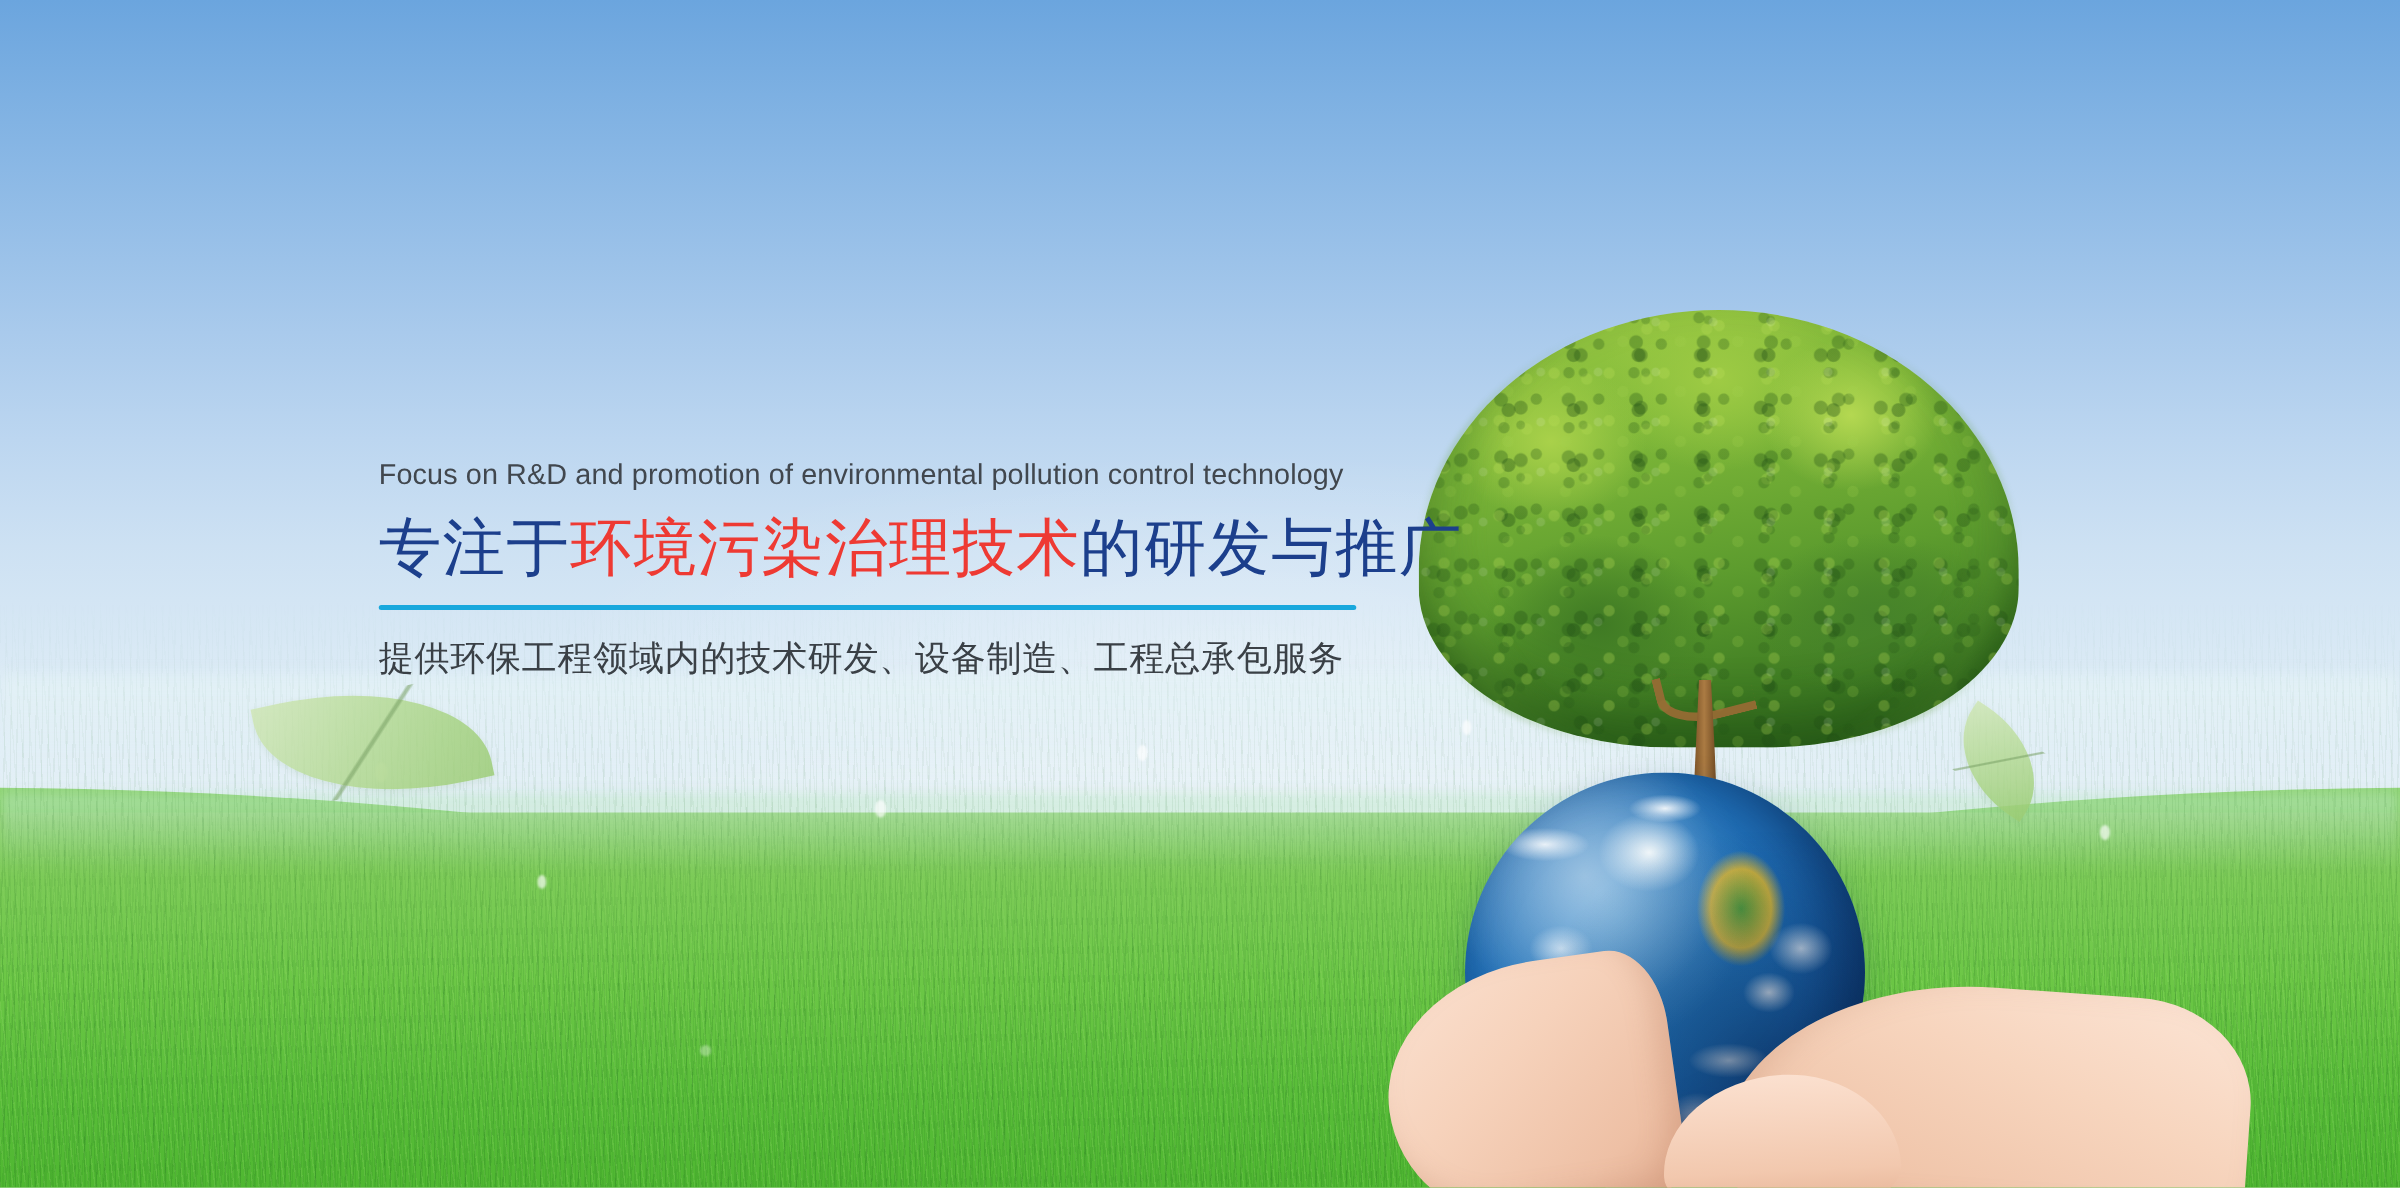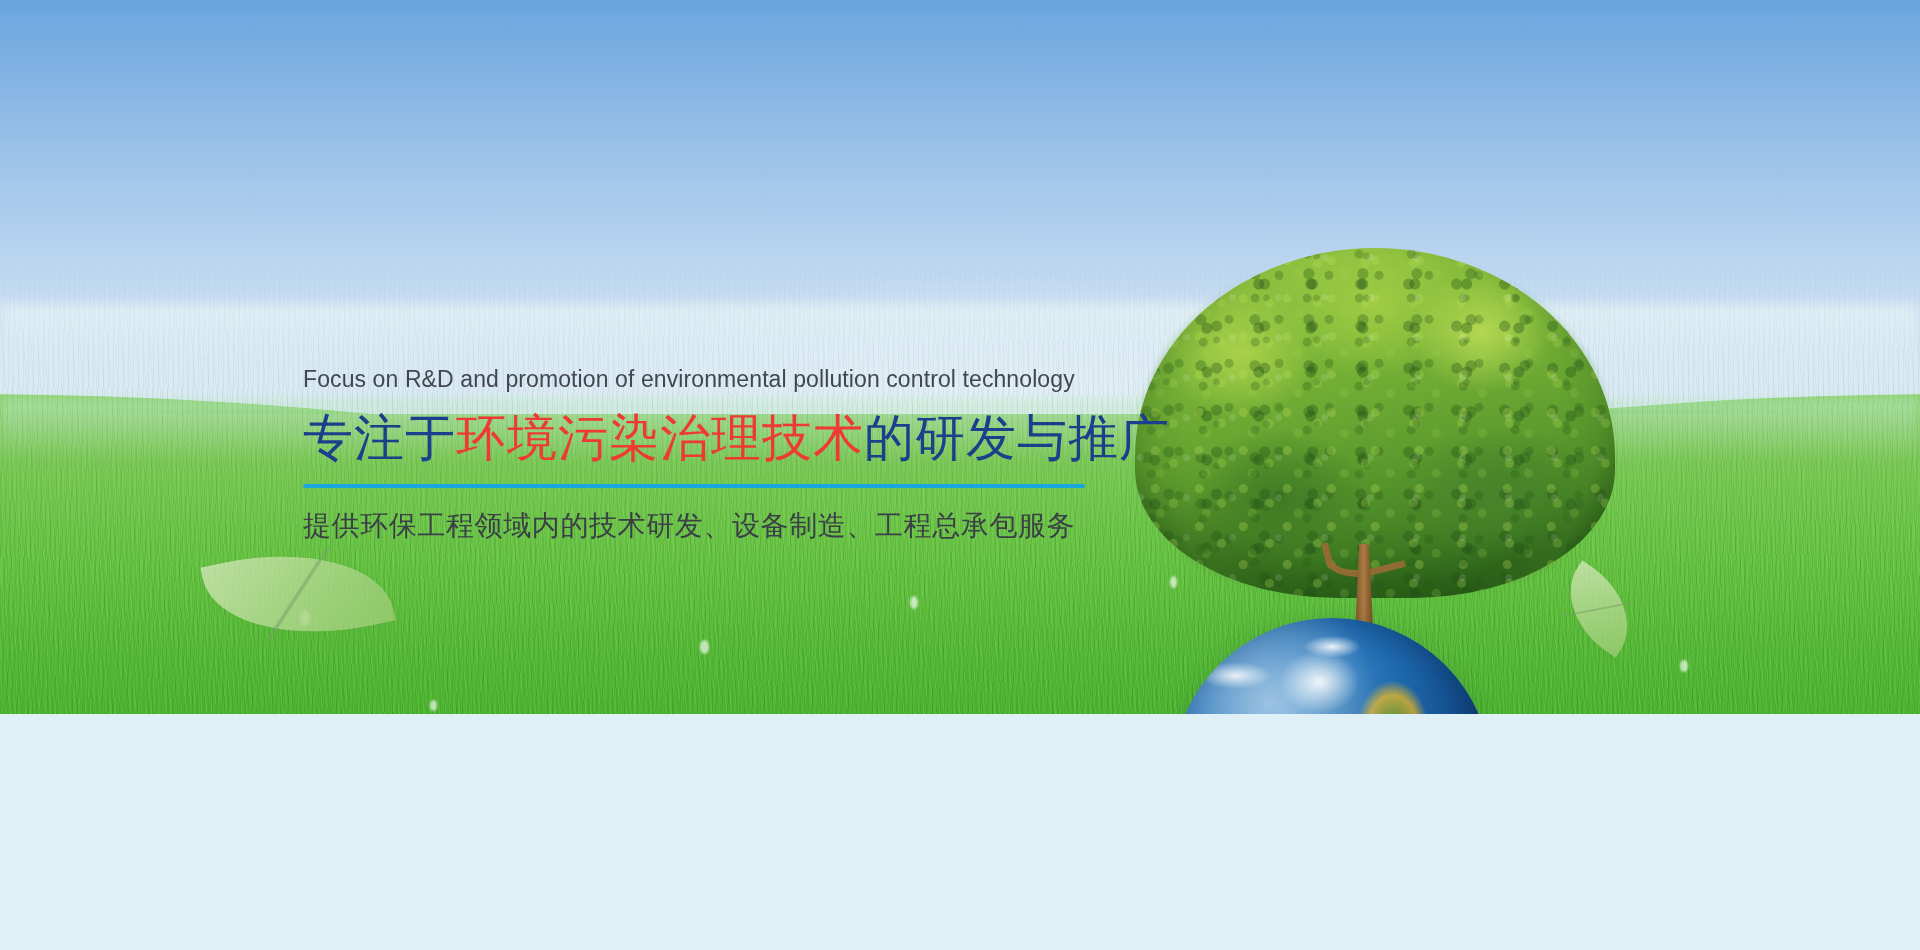--- a/index.html
+++ b/index.html
@@ -4,21 +4,21 @@
 <title>Environmental Banner</title>
 <style>
   html,body{margin:0;padding:0;}
   body{
     width:1920px;height:950px;overflow:hidden;
     font-family:"Liberation Sans","DejaVu Sans",sans-serif;
     background:#dff0f7;
   }
 
   .banner{
-    position:relative;width:1920px;height:714px;overflow:hidden;
+    position:relative;width:1920px;height:950px;overflow:hidden;
   }
 
   
   .sky{
     position:absolute;inset:0;
     background:linear-gradient(to bottom,
       #6ba5de 0%,
       #7db0e2 8%,
       #93bde7 18%,
       #a9caec 28%,
@@ -233,21 +233,21 @@
   }
   .hl-blue{color:#1c3f8c;}
   .hl-red{color:#ee3a33;}
   .rule{
     margin-top:19px;width:782px;height:4px;background:#18a8dd;border-radius:2px;
   }
   .subline{
     margin-top:22px;
     font-size:28px;line-height:1.25;color:#3a4046;letter-spacing:.6px;
     white-space:nowrap;
-    font-family:Liberation Mono, monospace;
+    font-family:Liberation Serif, serif;
   }
 
   
   .speck{position:absolute;border-radius:50%;background:rgba(255,255,255,.65);filter:blur(1px);}
   .s1{left:300px;top:610px;width:10px;height:16px;}
   .s2{left:430px;top:700px;width:7px;height:11px;}
   .s3{left:700px;top:640px;width:9px;height:14px;}
   .s4{left:910px;top:596px;width:8px;height:13px;}
   .s5{left:1170px;top:576px;width:7px;height:12px;}
   .s6{left:1680px;top:660px;width:8px;height:12px;}

